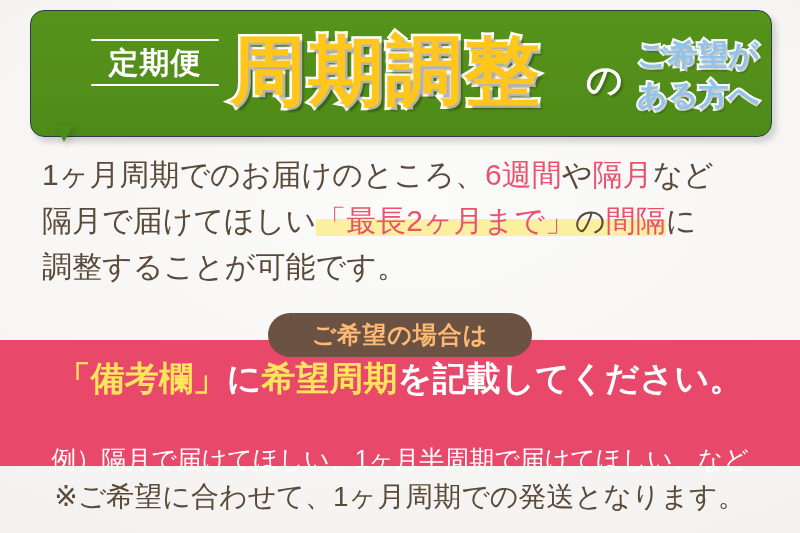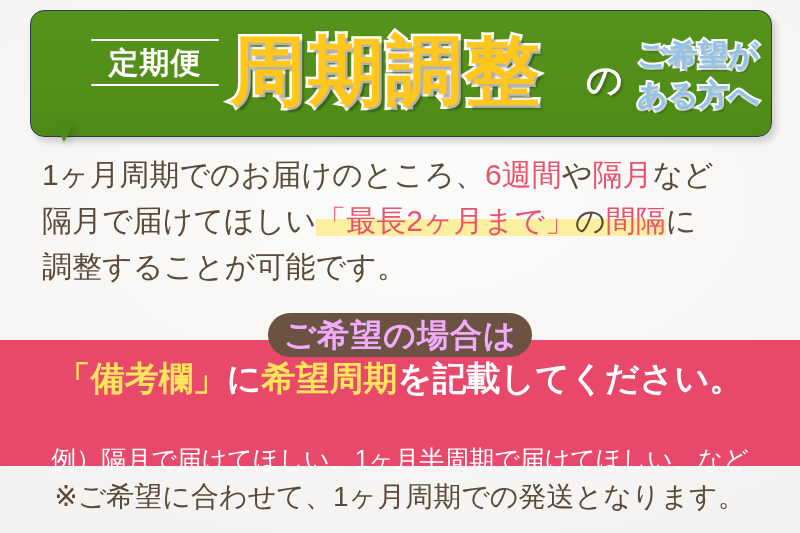--- a/index.html
+++ b/index.html
@@ -148,22 +148,22 @@
     width: 264px;
     height: 44px;
     background: #6b5242;
     border-radius: 22px;
     display: flex;
     align-items: center;
     justify-content: center;
     z-index: 5;
   }
   .pill-text {
-    color: #f0abfc;
-    font-size: 32px;
+    color: #fdba74;
+    font-size: 24px;
     font-weight: 700;
     letter-spacing: 1px;
     line-height: 1;
     white-space: nowrap;
   }
 
   
   .pink-band {
     position: absolute;
     left: 0;

